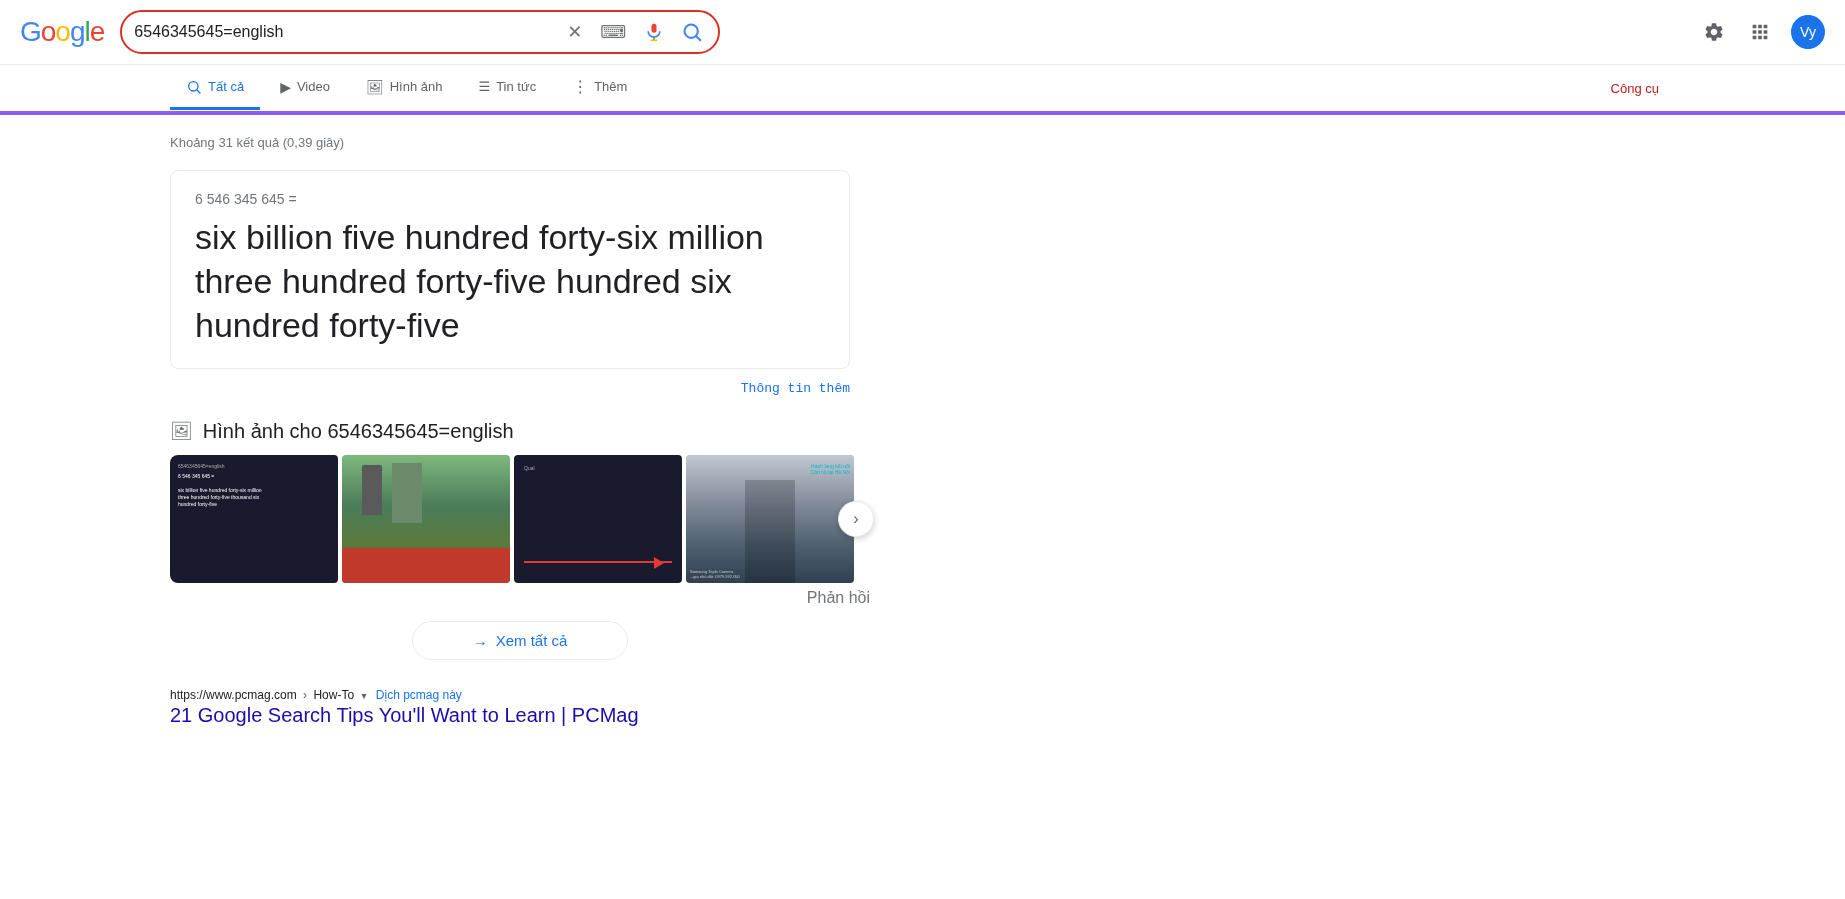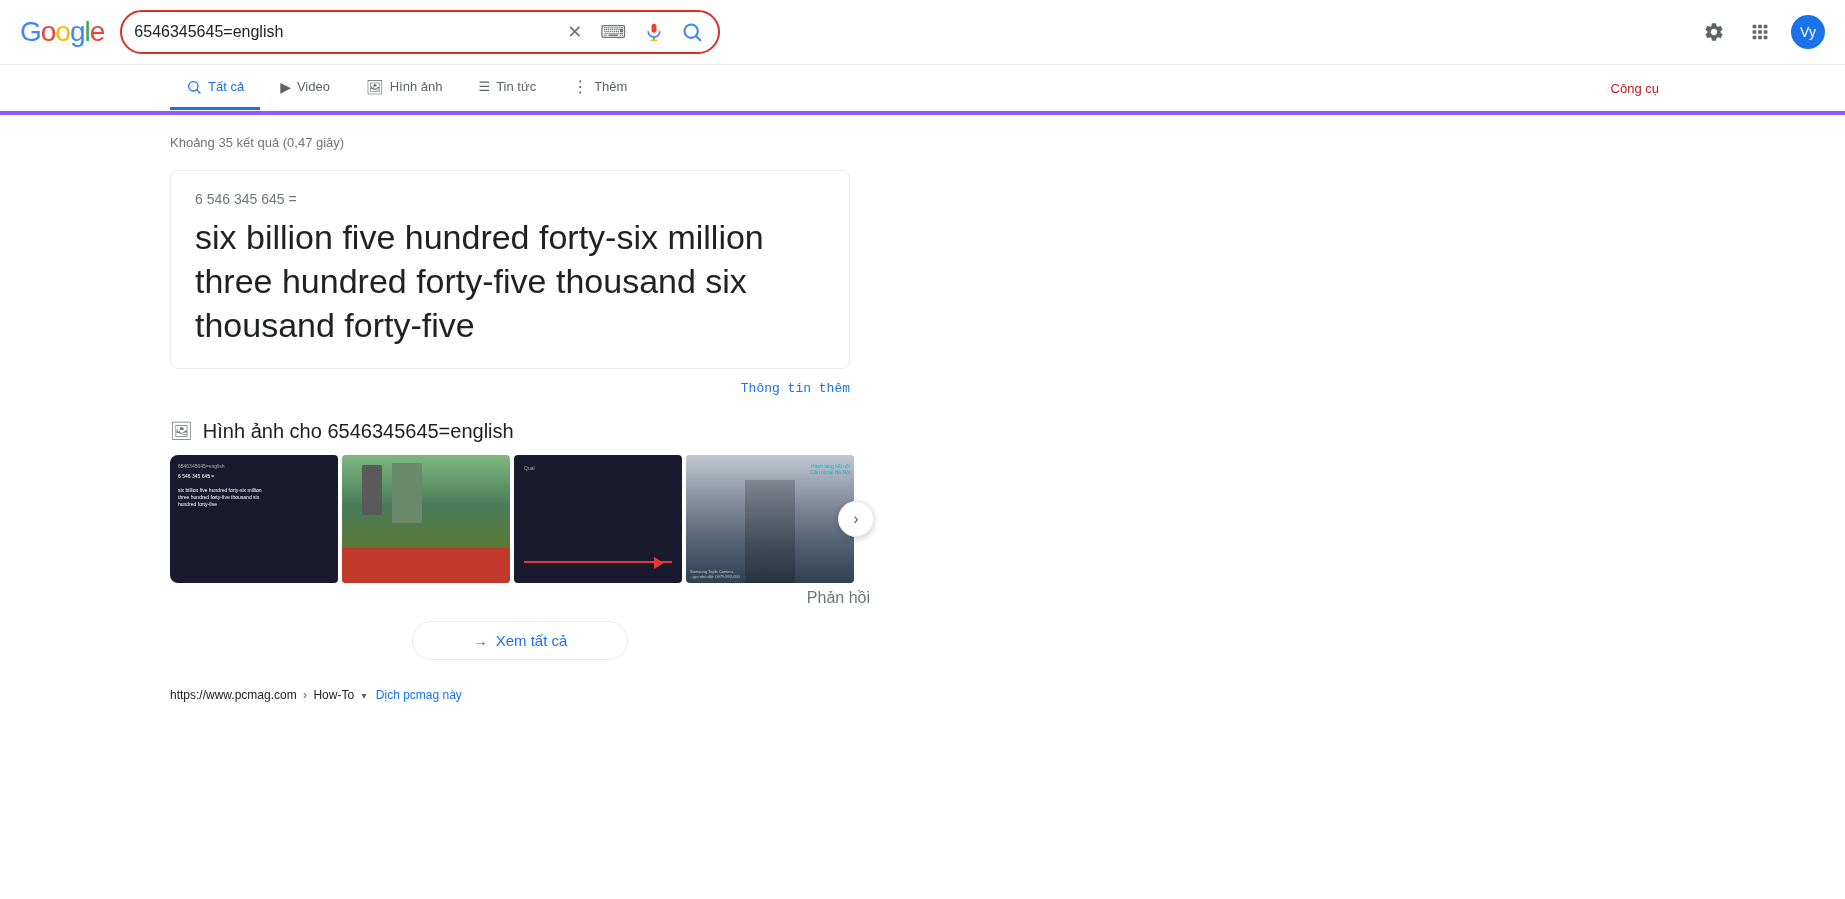--- a/index.html
+++ b/index.html
@@ -378,25 +378,25 @@
   <a class="nav-tab" href="#">
     <span style="font-size:16px;">⋮</span>
     <span>Thêm</span>
   </a>
   <div class="tools-btn" style="margin-left: auto;">
     <span>Công cụ</span>
   </div>
 </nav>
 
 <main class="main">
-  <div class="results-count">Khoảng 35 kết quả (0,47 giây)</div>
+  <div class="results-count">Khoảng 31 kết quả (0,39 giây)</div>
 
   <div class="calc-card">
     <div class="calc-number">6 546 345 645 =</div>
-    <div class="calc-result">six billion five hundred forty-six million three hundred forty-five thousand six thousand forty-five</div>
+    <div class="calc-result">six billion five hundred forty-six million three hundred forty-five hundred six hundred forty-five</div>
   </div>
   <div class="more-info" style="max-width: 680px;">
     <a href="#">Thông tin thêm</a>
   </div>
 
   <div class="images-section">
     <div class="images-header">
       <span style="color:#70757a; font-size:18px;">🖼</span>
       <span class="images-header-title">Hình ảnh cho 6546345645=english</span>
     </div>
@@ -453,14 +453,17 @@
   </div>
 
   <div class="result-section">
     <div class="result-url">
       <span class="domain">https://www.pcmag.com</span>
       <span style="margin: 0 3px; color:#5f6368;">›</span>
       <span class="breadcrumb">How-To</span>
       <span style="color:#5f6368; font-size:10px; margin-left:4px;">▾</span>
       <a href="#" class="translate-link">Dịch pcmag này</a>
     </div>
+    <div class="result-title">
+      <a href="#">21 Google Search Tips You'll Want to Learn | PCMag</a>
+    </div>
   </div>
 </main>
 
 </body></html>

